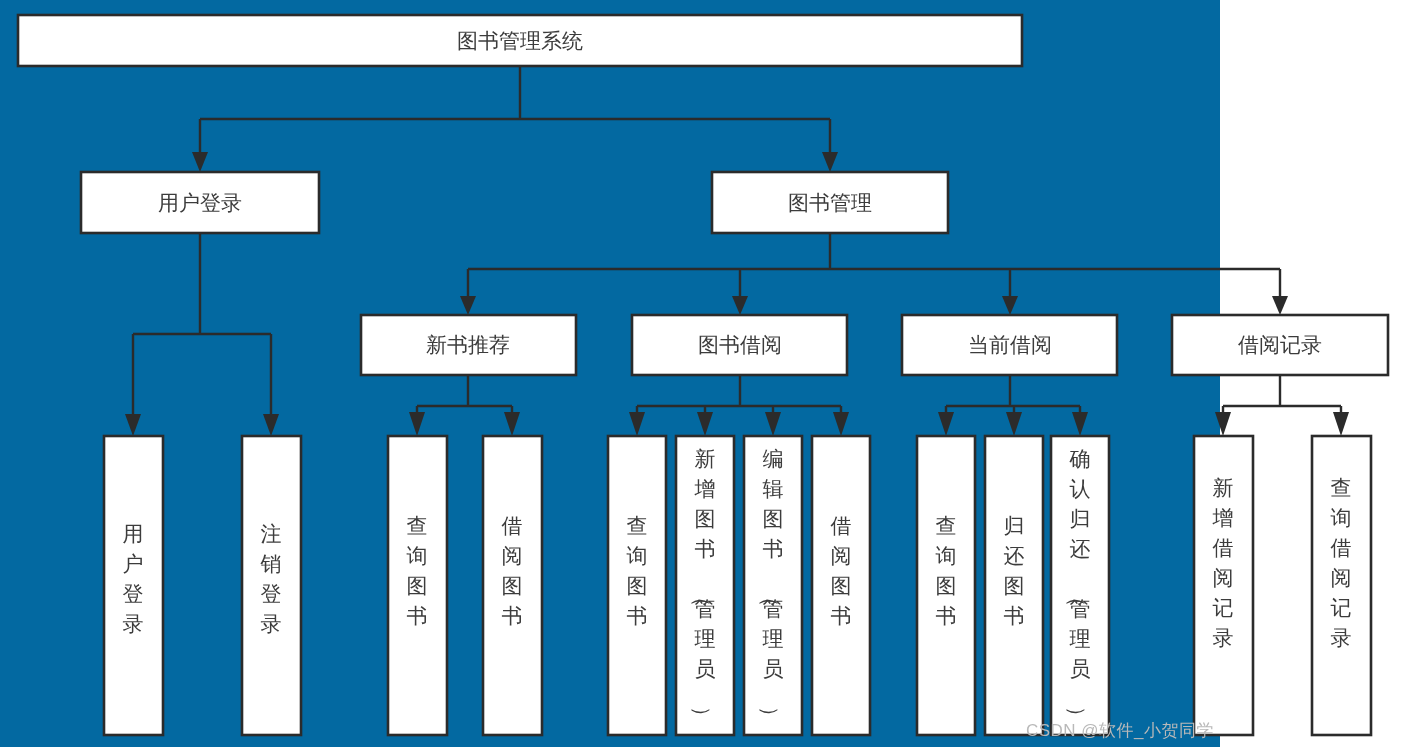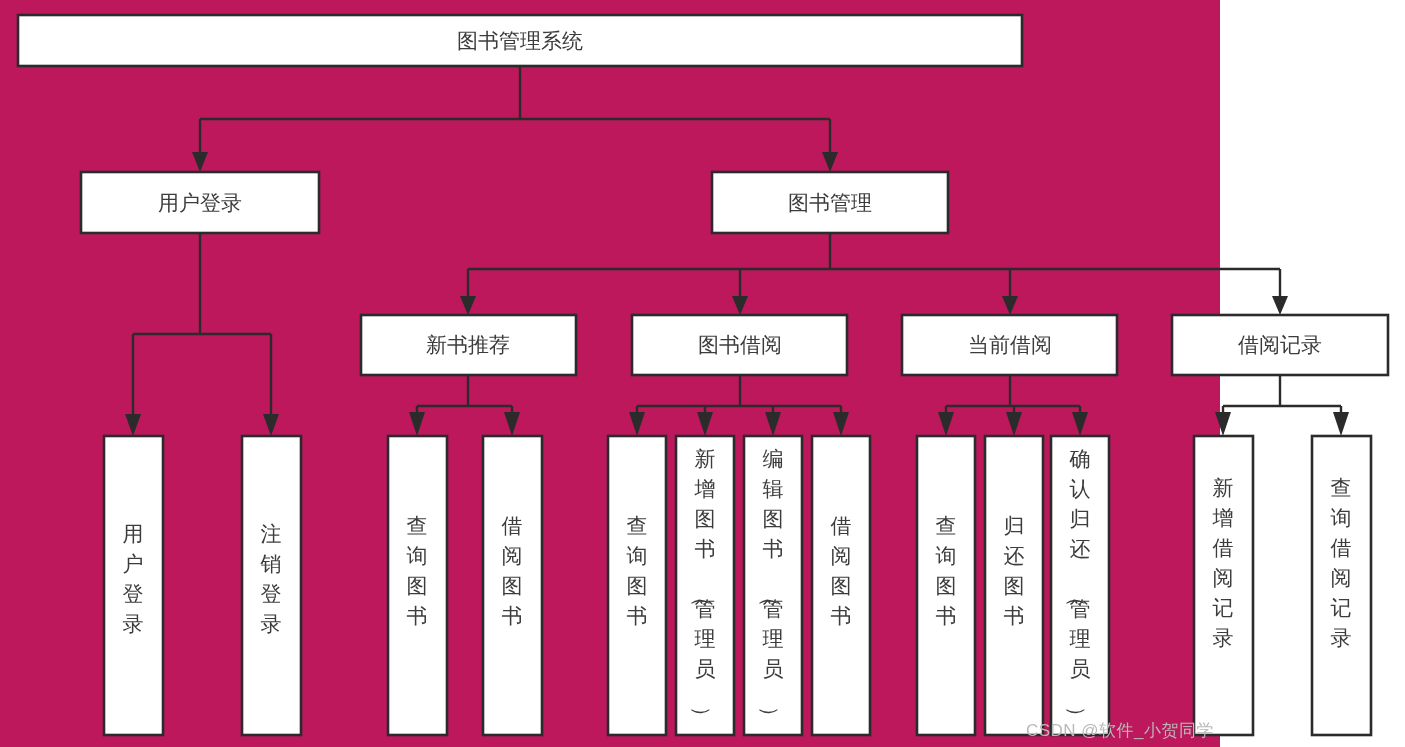--- a/index.html
+++ b/index.html
@@ -11,21 +11,21 @@
   body {
     width: 1405px;
     height: 747px;
     font-family: "DejaVu Sans", "Liberation Sans", sans-serif;
     overflow: hidden;
   }
   #diagram-root {
     position: relative;
     width: 1220px;
     height: 747px;
-    background: #be185d;
+    background: #0369a1;
   }
   svg.tree {
     position: absolute;
     left: 0;
     top: 0;
     width: 1405px;
     height: 747px;
     display: block;
   }
   .node-rect {

